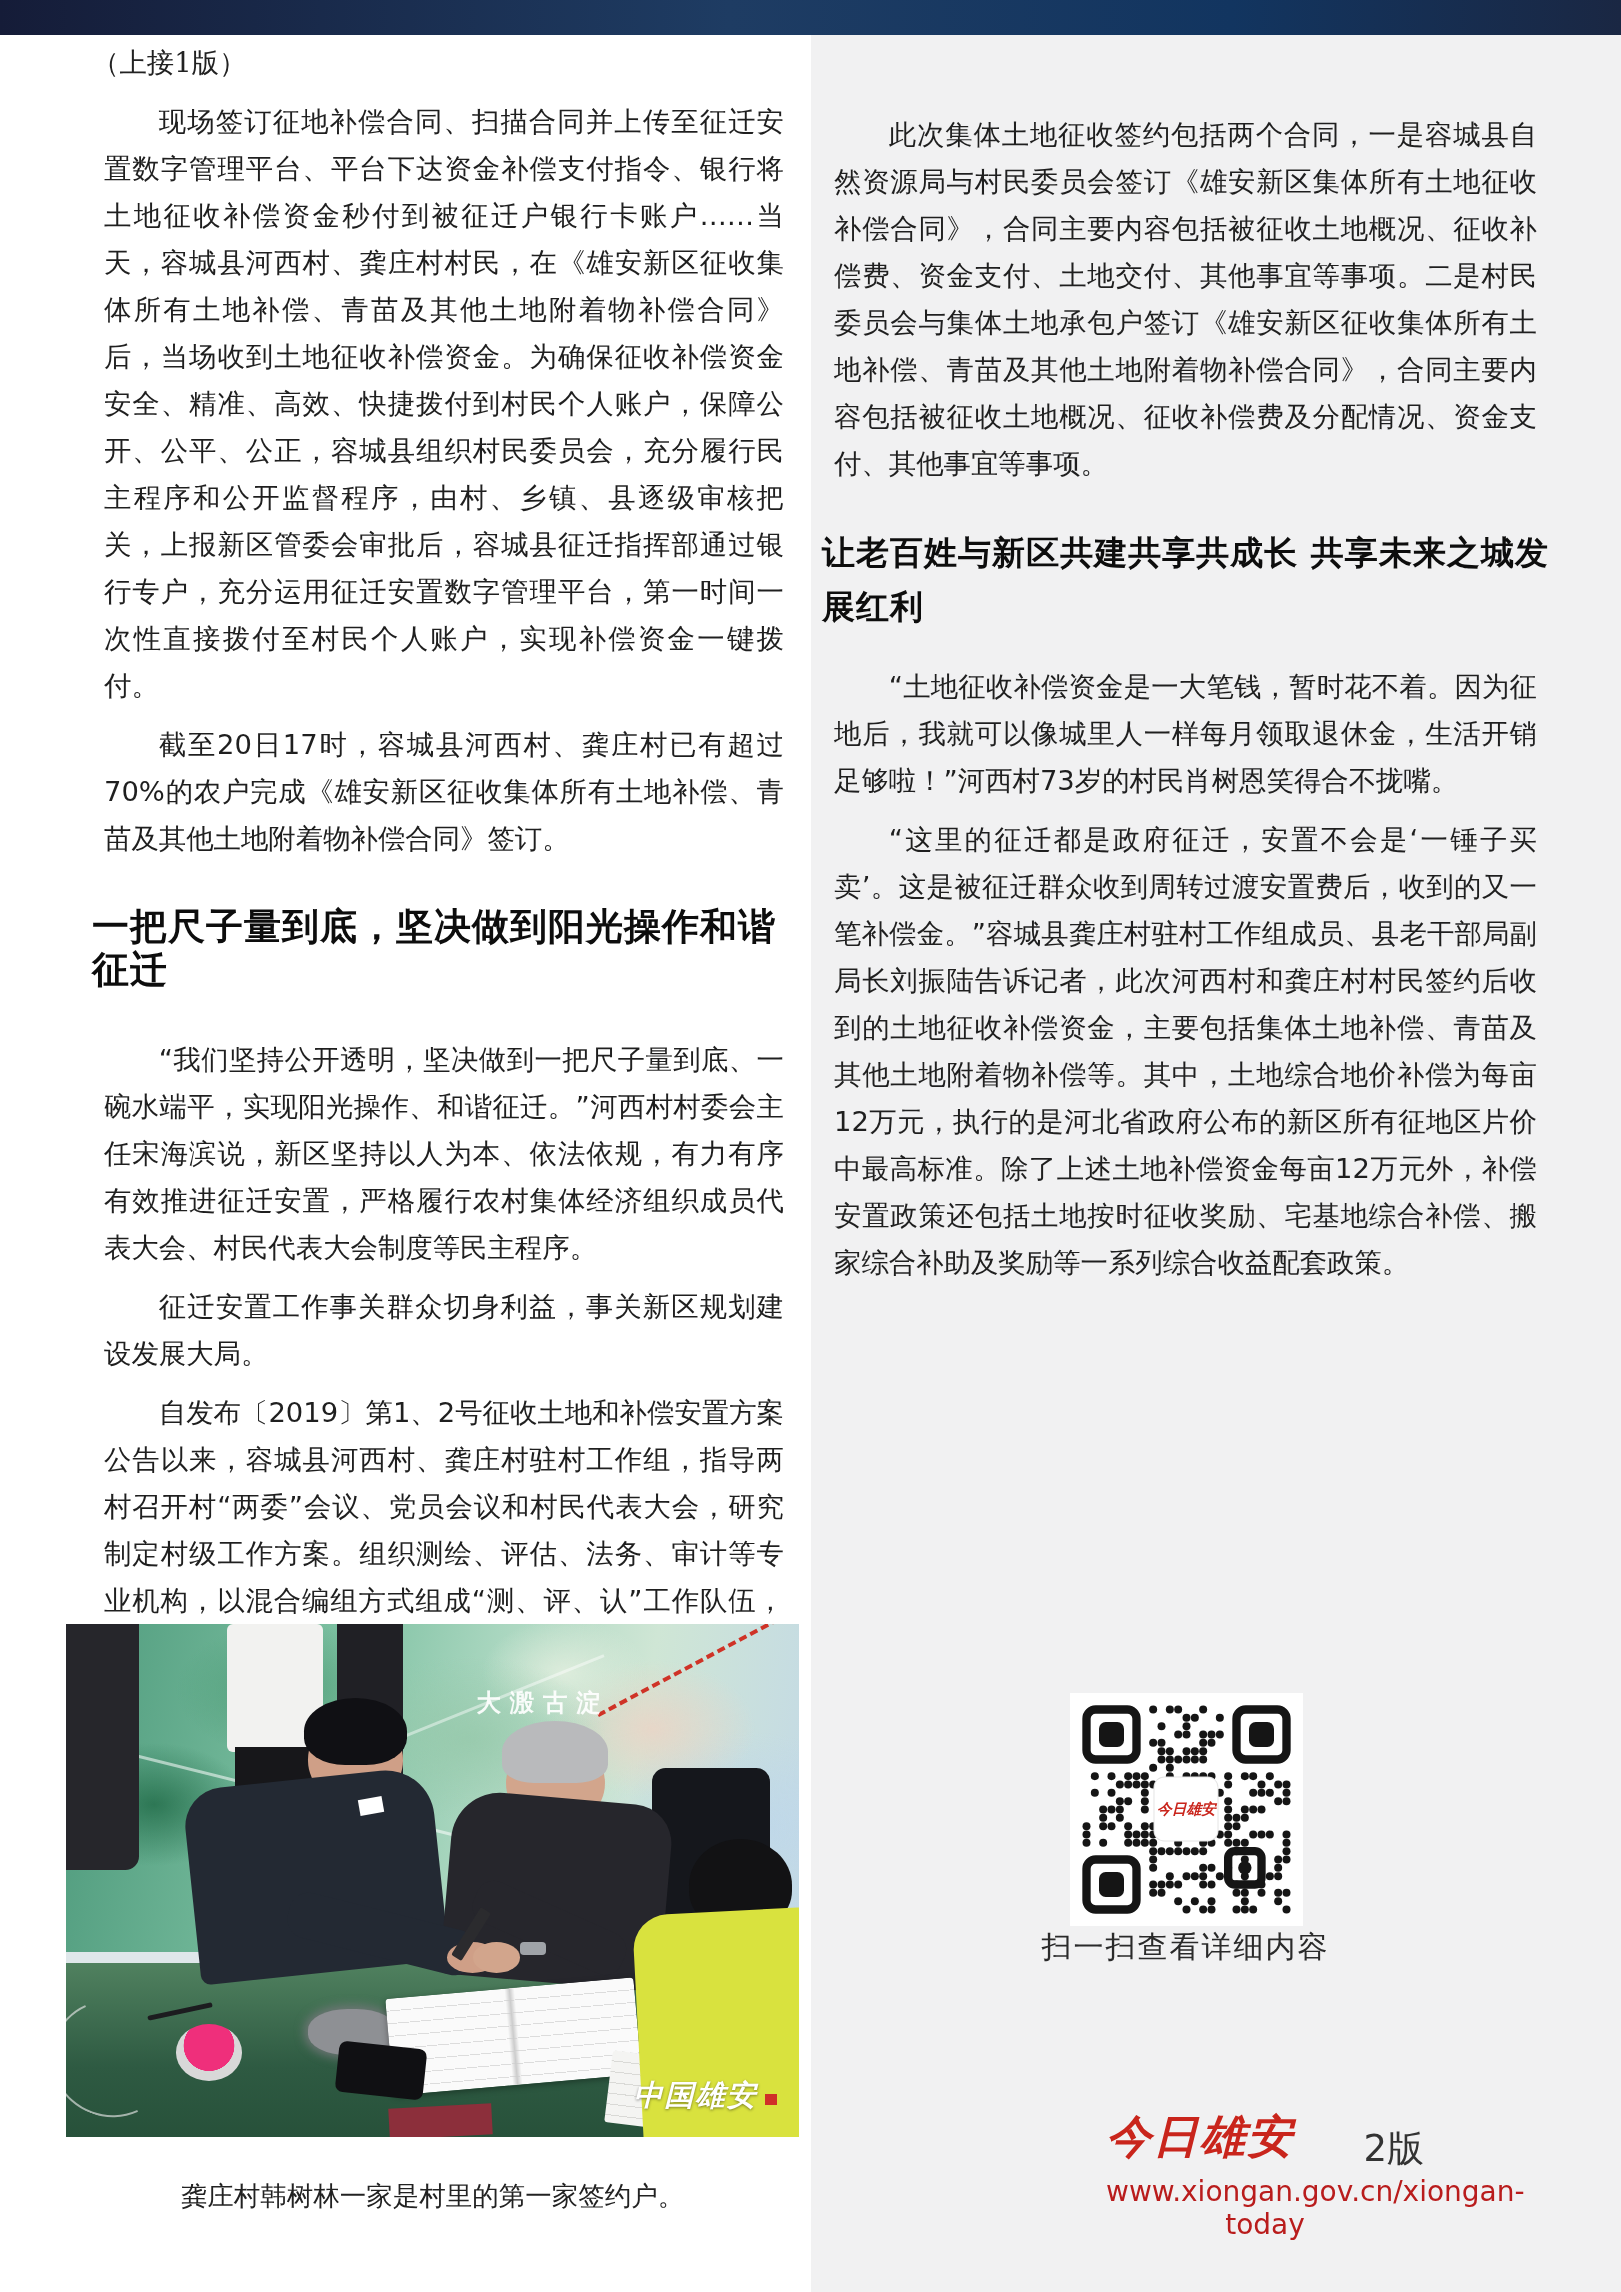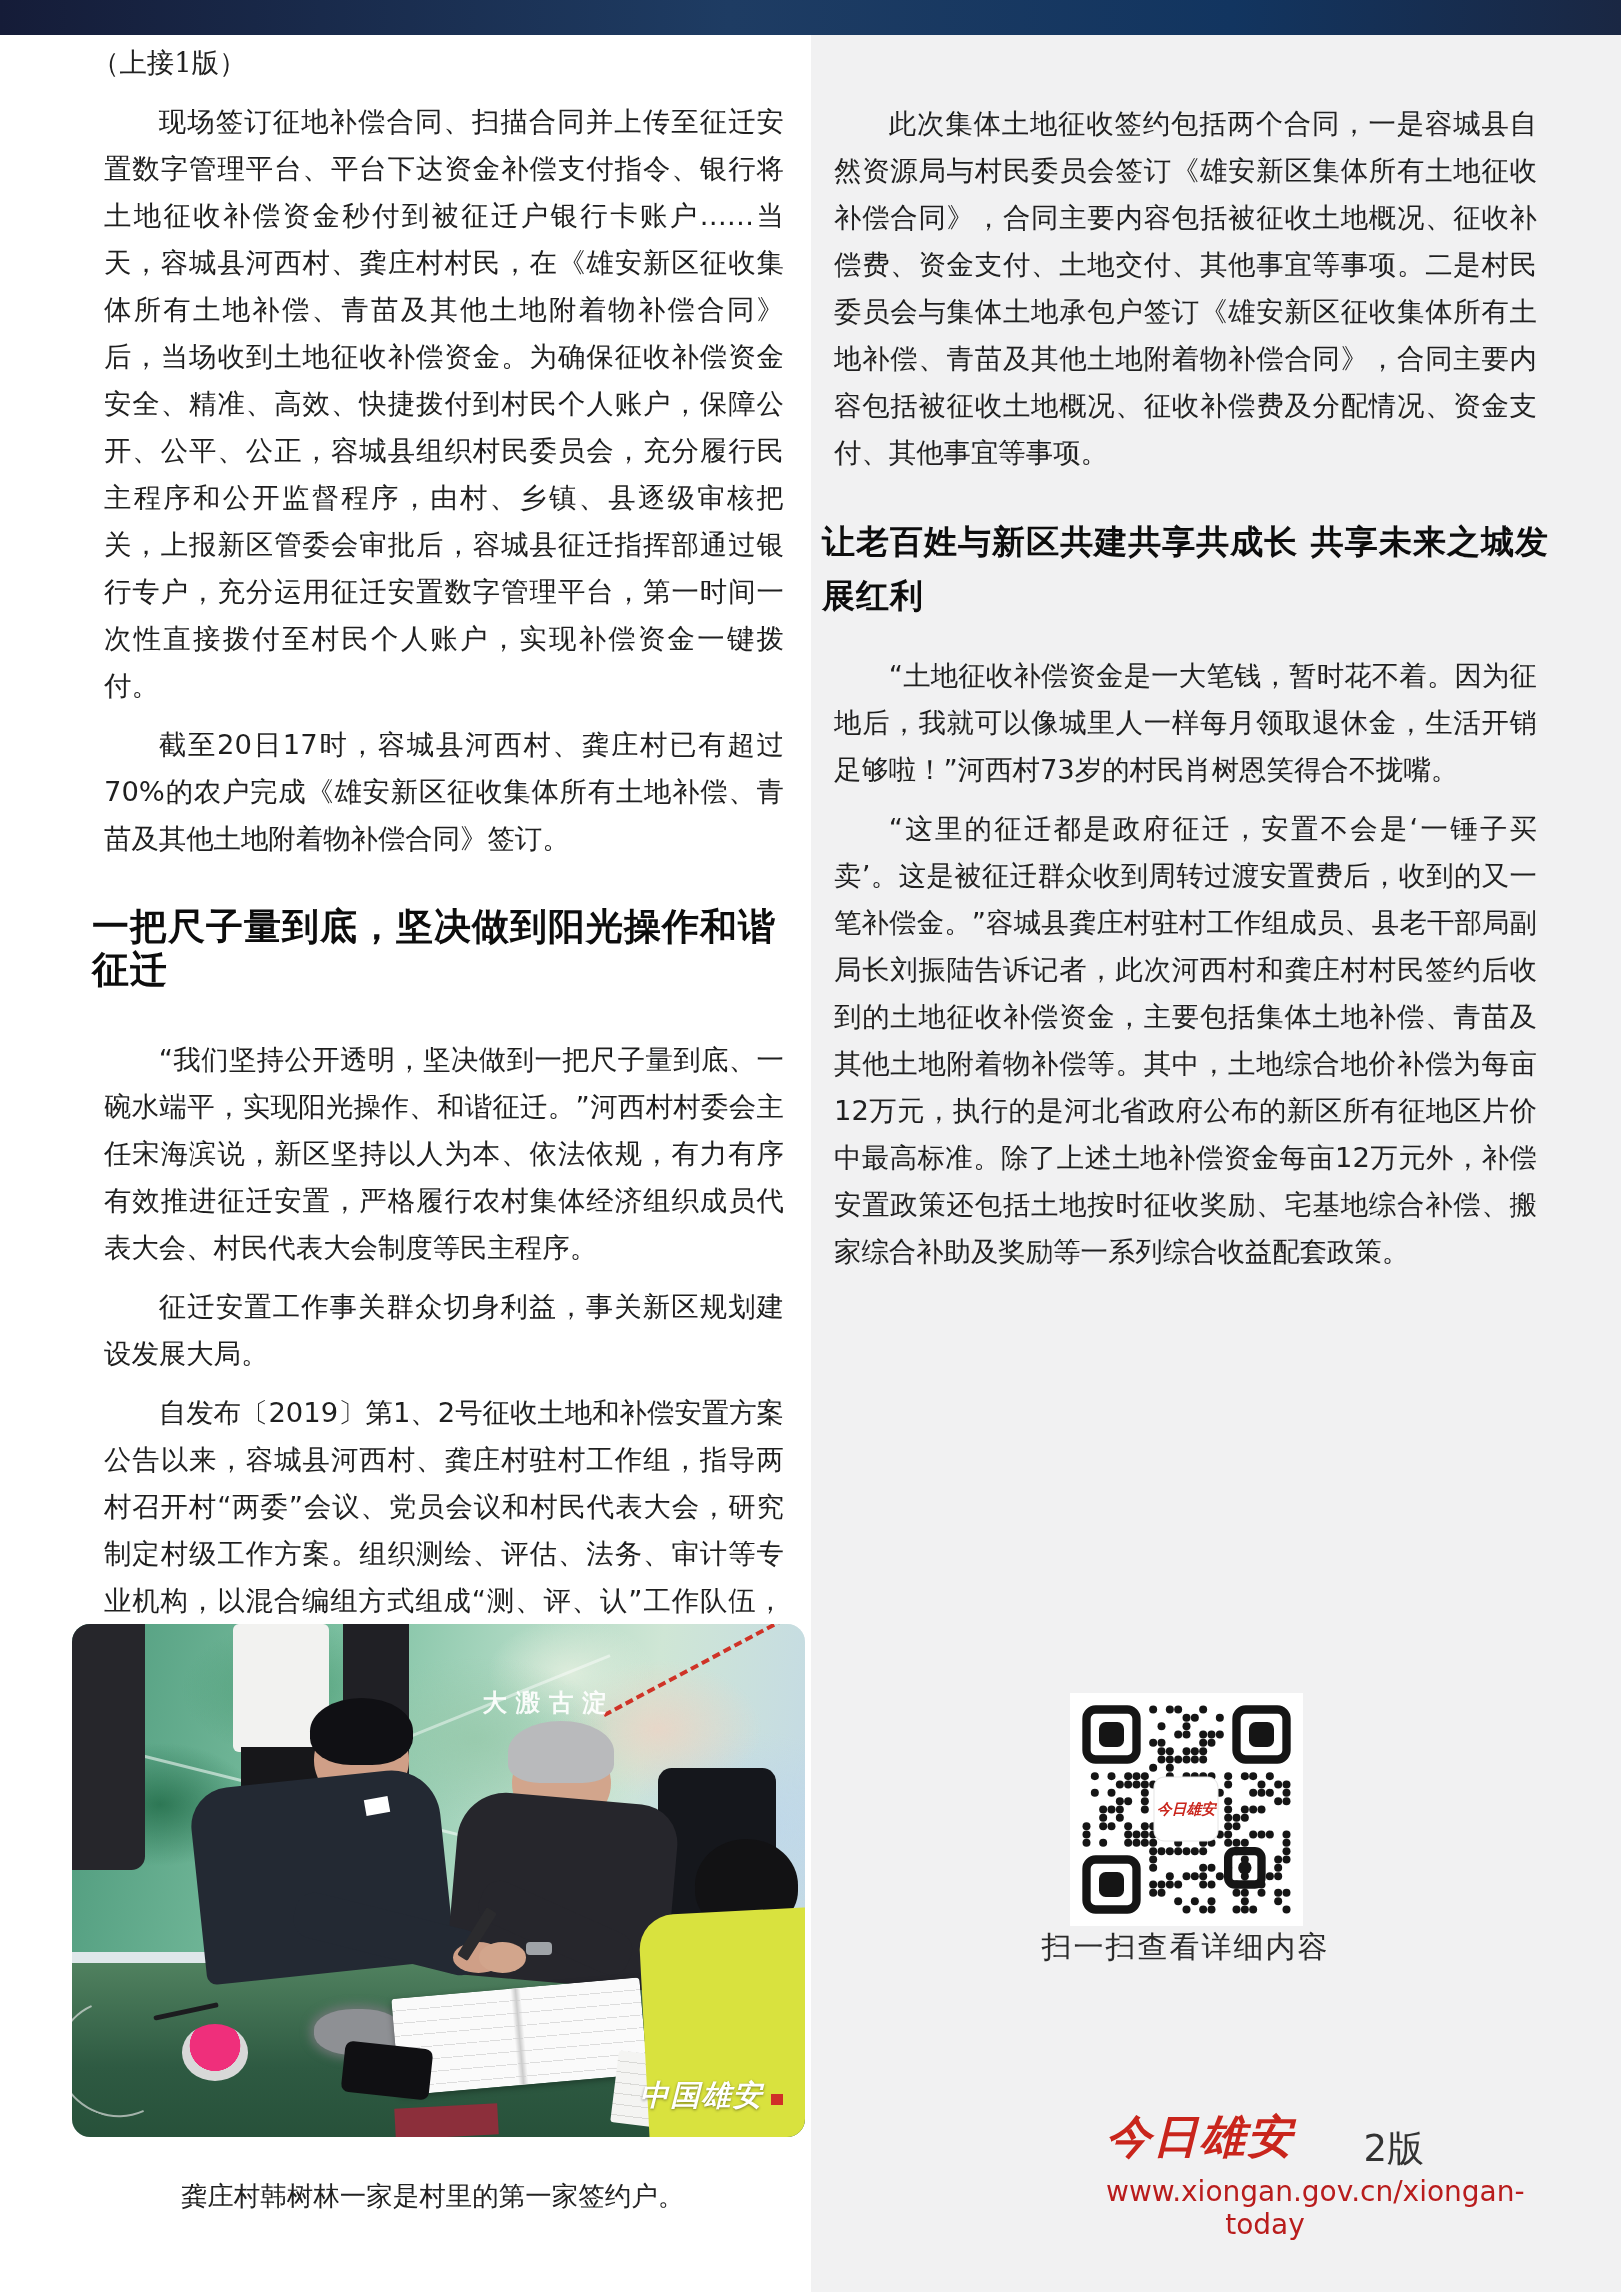--- a/index.html
+++ b/index.html
@@ -15,39 +15,39 @@
     position:absolute;left:0;top:0;width:1621px;height:35px;
     background:linear-gradient(90deg,#151c38 0%,#1e3c63 45%,#123560 76%,#1a2743 100%);
   }
   .right-panel-bg{
     position:absolute;left:811px;top:35px;width:811px;height:2257px;
     background:#f1f1f2;
   }
 
   
   .left-text{position:absolute;left:92px;top:39px;width:704px;}
-  .right-text{position:absolute;left:822px;top:88px;width:727px;}
+  .right-text{position:absolute;left:822px;top:99px;width:727px;}
   .note{font-size:27.4px;line-height:47px;margin:0 0 7.8px 0;color:#222;}
   p.body-p{
     font-size:27.4px;line-height:47px;margin:12px;text-align:justify;
     text-indent:2em;color:#1f1f1f;
   }
   h2.subhead-left{
     font-size:37px;line-height:43px;margin:43px 0 45px 0;color:#0d0d0d;
     font-weight:700;letter-spacing:1px;
   }
   h2.subhead-right{
     font-size:33px;line-height:54px;margin:39px 0 29px 0;color:#0d0d0d;
     font-weight:700;letter-spacing:1px;text-align:justify;
   }
 
   
   figure.photo{
-    position:absolute;left:72px;top:1624px;width:733px;height:513px;margin:0;
-    overflow:hidden;background:#dfe7ea;border-radius:18px;
+    position:absolute;left:66px;top:1624px;width:733px;height:513px;margin:0;
+    overflow:hidden;background:#dfe7ea;
   }
   .photo *{position:absolute;}
   .mural{left:0;top:0;width:100%;height:64%;
     background:
       radial-gradient(137px 88px at 12% 55%,rgba(36,110,75,.85),transparent 70%),
       radial-gradient(157px 98px at 30% 20%,rgba(70,150,110,.7),transparent 70%),
       radial-gradient(196px 118px at 55% 35%,rgba(150,200,170,.8),transparent 70%),
       radial-gradient(118px 78px at 68% 15%,rgba(225,238,222,.9),transparent 70%),
       radial-gradient(147px 98px at 80% 32%,rgba(235,212,198,.85),transparent 70%),
       radial-gradient(216px 137px at 92% 62%,rgba(190,215,235,.9),transparent 70%),

